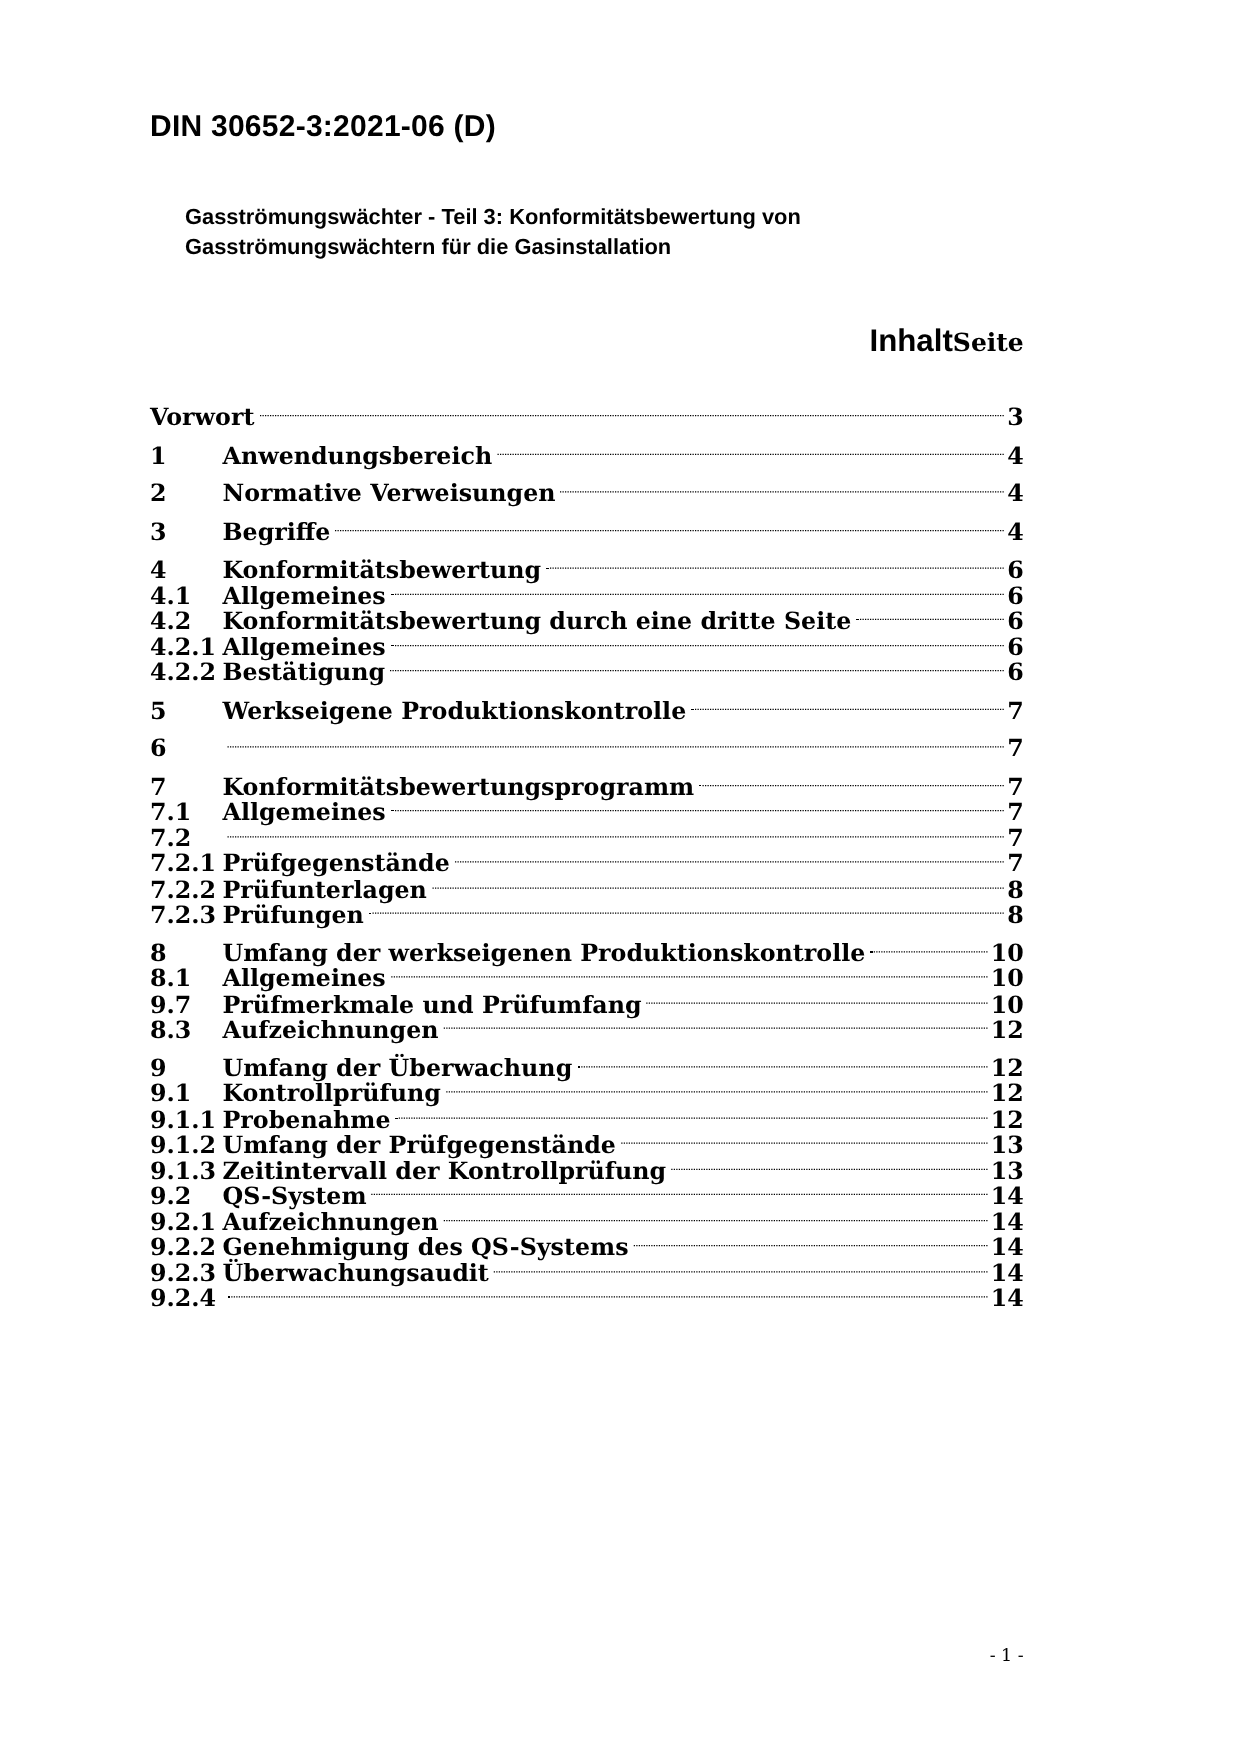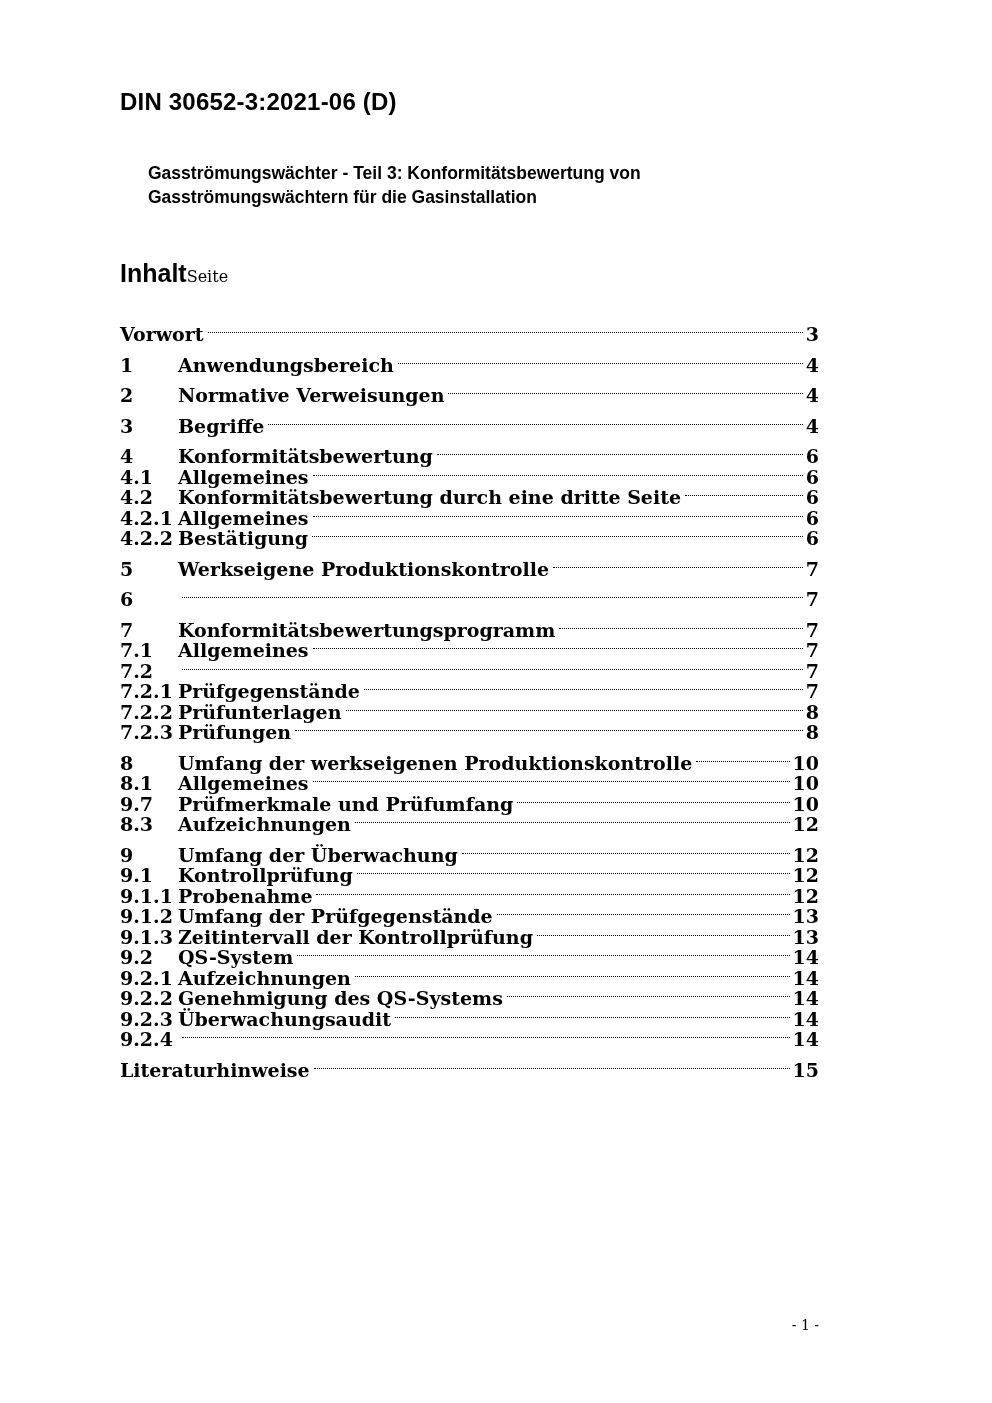--- a/index.html
+++ b/index.html
@@ -29,33 +29,33 @@
     font-family: "Liberation Sans", sans-serif;
     font-weight: bold;
     font-size: 17.5px;
     line-height: 1.35;
     margin-top: 46px;
     max-width: 812px;
     margin-left: 28px;
   }
   .toc-header {
     display: flex;
-    justify-content: flex-start;
+    justify-content: flex-end;
     align-items: baseline;
     margin-top: 50px;
   }
   .toc-heading {
     font-family: "Liberation Sans", sans-serif;
     font-weight: bold;
     font-size: 25px;
   }
   .seite-label {
     font-family: "DejaVu Serif", serif;
-    font-weight: normal;
-    font-size: 16px;
+    font-weight: bold;
+    font-size: 20px;
   }
   .toc-list {
     margin-top: 36px;
   }
   .toc-row {
     display: flex;
     align-items: center;
     font-weight: bold;
     font-size: 19px;
     line-height: 20.5px;
@@ -281,24 +281,18 @@
     <span class="toc-num">9.2.3</span>
     <span class="toc-title">Überwachungsaudit</span>
     <span class="toc-leader"></span>
     <span class="toc-page">14</span>
   </div>
         <div class="toc-row">
     <span class="toc-num">9.2.4</span>
     <span class="toc-leader"></span>
     <span class="toc-page">14</span>
   </div>
-        <div class="toc-row no-num group-start">
-
-    <span class="toc-title">Literaturhinweise</span>
-    <span class="toc-leader"></span>
-    <span class="toc-page">15</span>
-  </div>
       </div>
 
   </div>
 
   <div class="footer">- 1 -</div>
 </div>
 
 </body></html>

